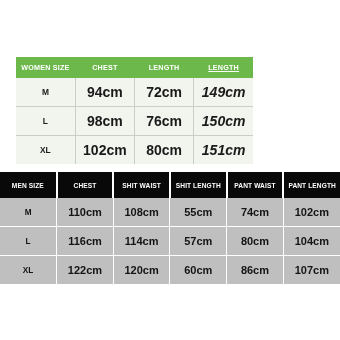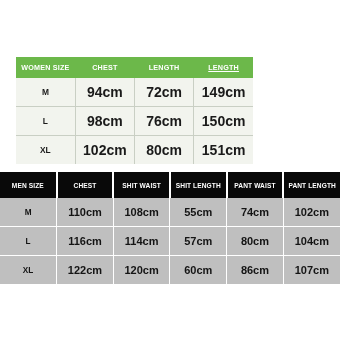--- a/index.html
+++ b/index.html
@@ -51,20 +51,21 @@
     font-weight: bold;
     height: 28px;
     border-right: 1px solid #c9cfc4;
     border-bottom: 1px solid #c9cfc4;
   }
   #women-table tbody tr:last-child td {
     border-bottom: none;
   }
   #women-table tbody td:last-child {
     border-right: none;
+    font-style: italic;
   }
   #women-table tbody td.sizecell {
     font-size: 8.4px;
   }
 
   
   #men-table {
     position: absolute;
     left: 0;
     top: 172px;

